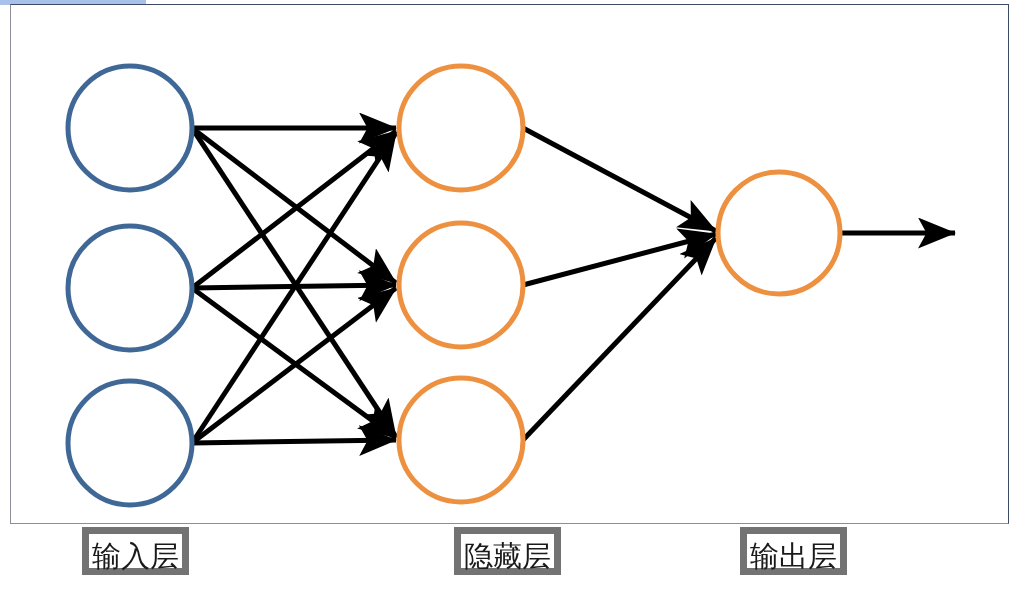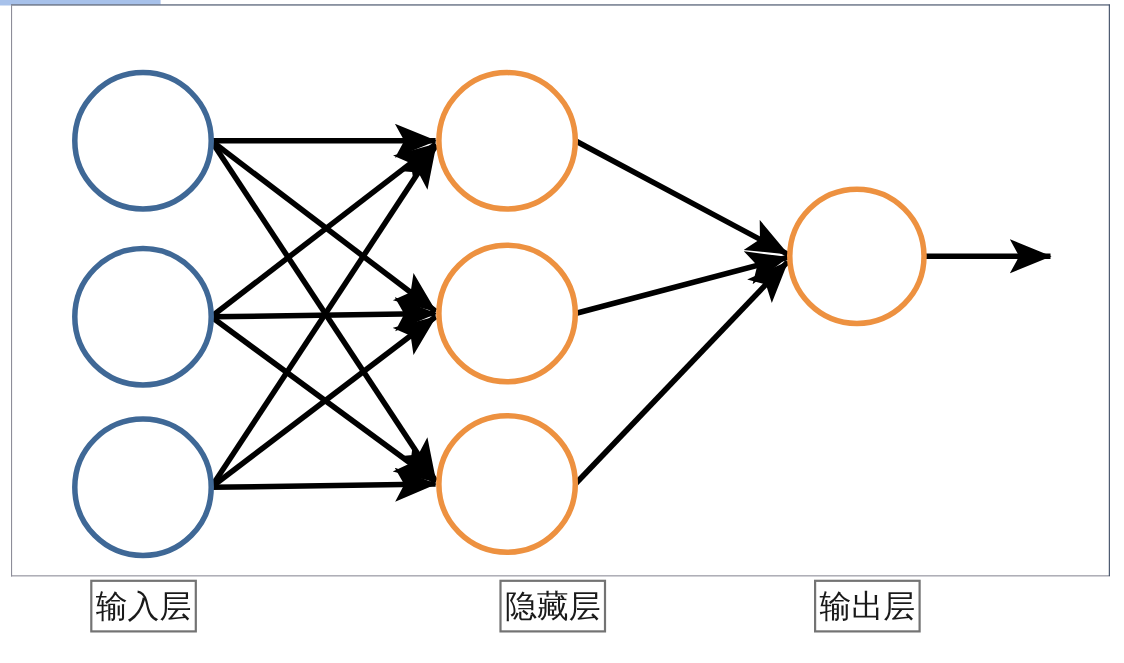--- a/index.html
+++ b/index.html
@@ -46,21 +46,21 @@
     position: absolute;
     left: 0;
     top: 0;
     width: 1022px;
     height: 603px;
   }
   
   .layer-label {
     position: absolute;
     box-sizing: border-box;
-    border: 2px solid #737373;
+    border: 7px solid #737373;
     background: #ffffff;
     color: #1a1a1a;
     font-family: "DejaVu Sans", sans-serif;
     font-size: 29px;
     line-height: 44px;
     text-align: center;
     white-space: nowrap;
     height: 48px;
     padding: 0 3px;
   }

